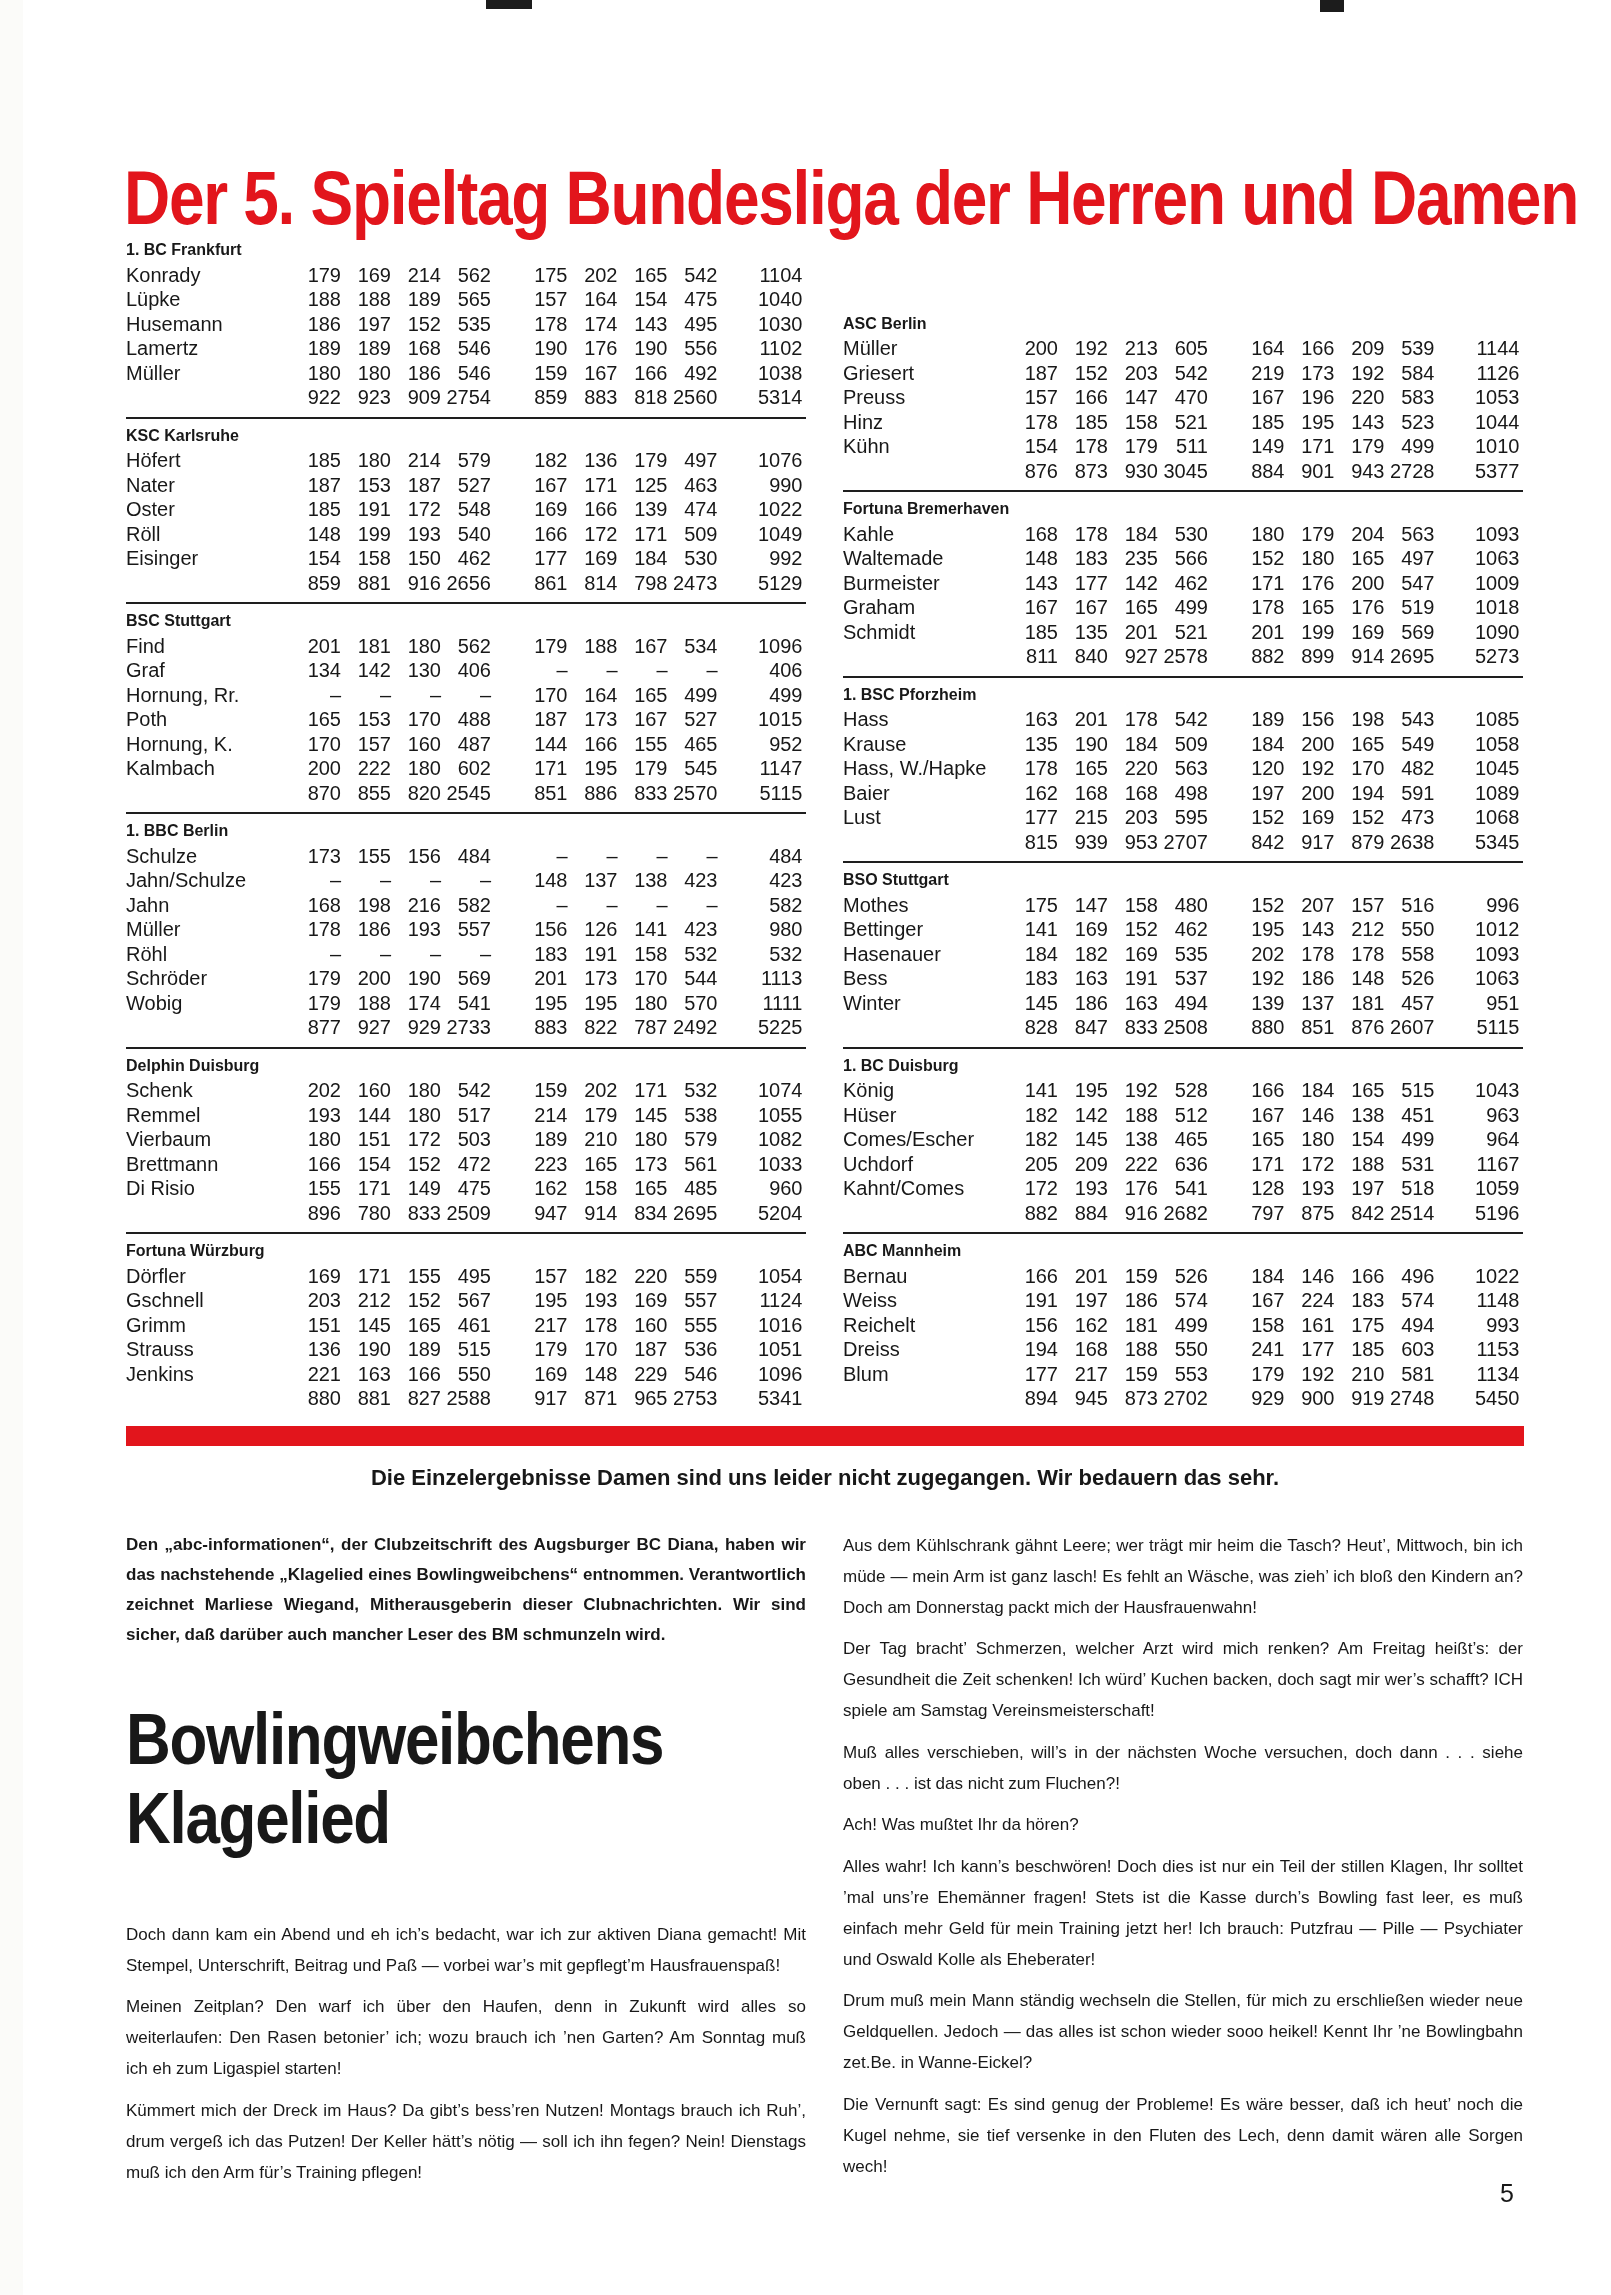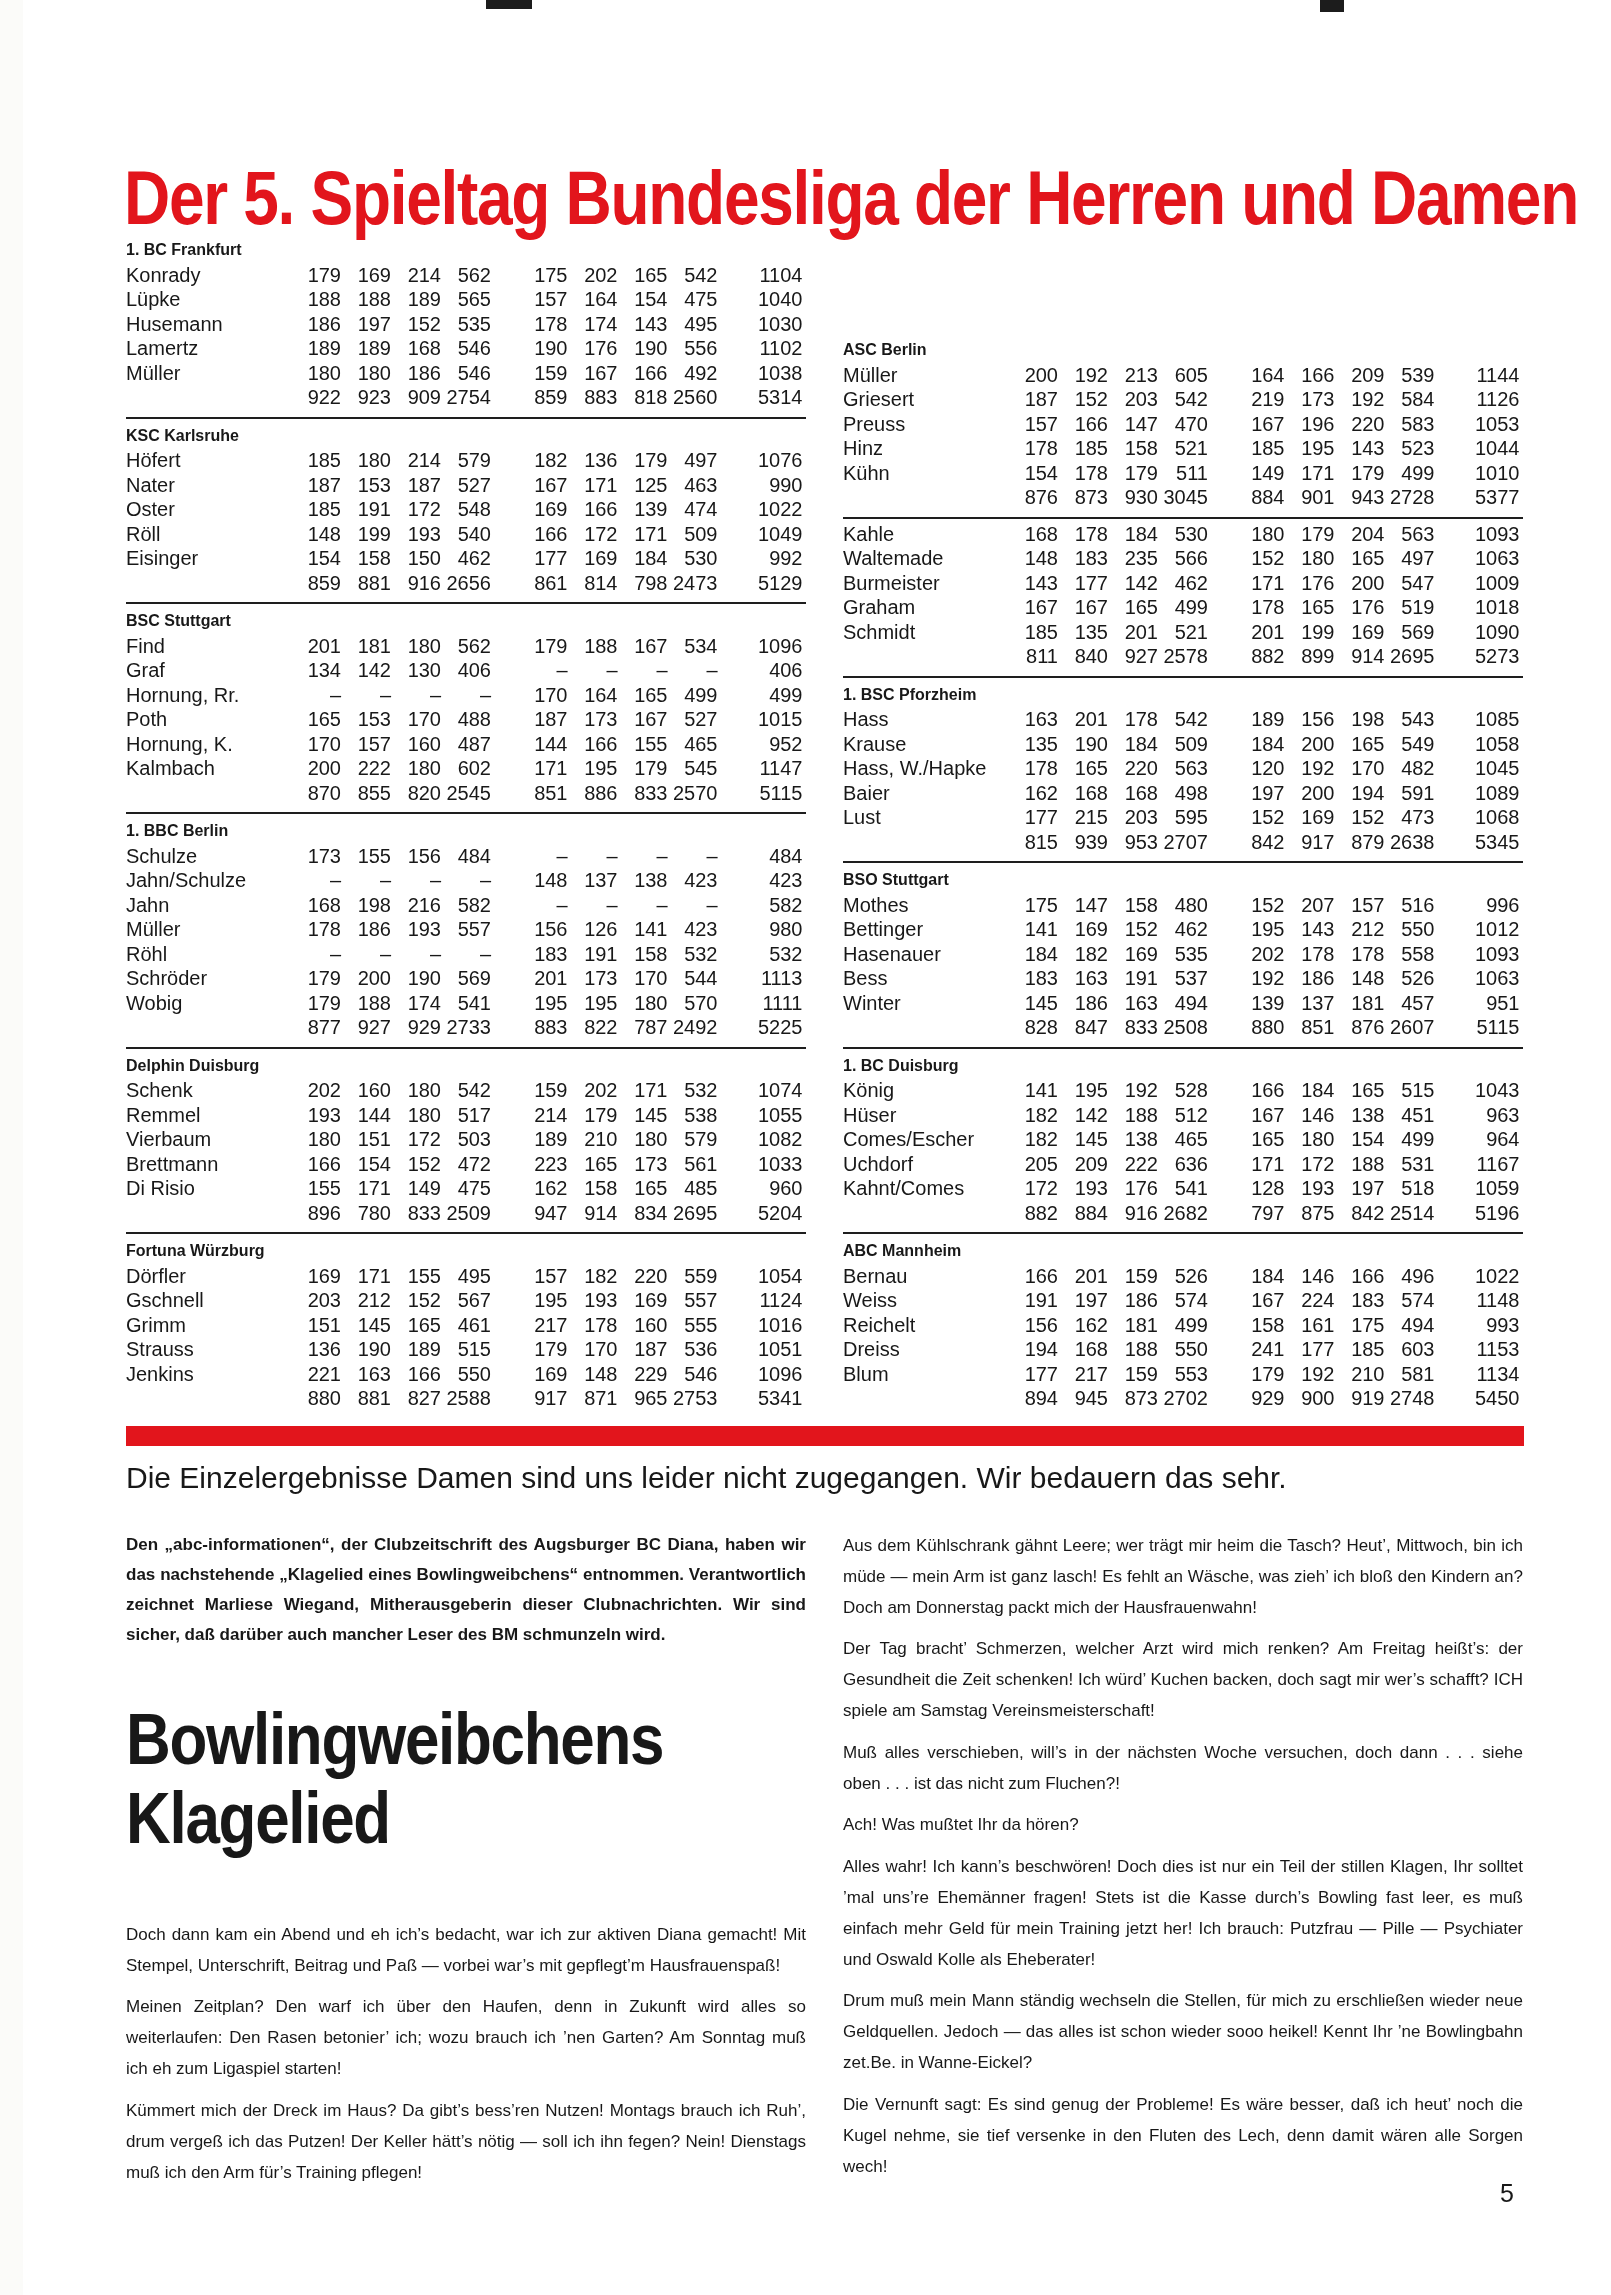--- a/index.html
+++ b/index.html
@@ -32,21 +32,21 @@
   .tcol .club-table + .club-table{border-top:2px solid #1e1e1e;}
   .club-name{font-weight:bold;font-size:16px;line-height:26.5px;}
   .trow{display:flex;align-items:baseline;height:24.5px;font-size:20px;}
   .tname{width:165px;white-space:nowrap;}
   .num{width:50px;text-align:right;font-variant-numeric:tabular-nums;}
   .num.set2{margin-left:26.5px;}
   .num.final{width:61px;margin-left:24px;}
 
   .red-bar{height:20px;margin-top:8px;}
 
-  .notice{font-weight:normal;font-size:30px;margin:17px 0 0;line-height:29px;}
+  .notice{font-weight:bold;font-size:22px;margin:17px 0 0;line-height:29px;text-align:center;}
 
   .body-cols{display:flex;gap:37px;margin-top:38px;}
   .bcol{width:680px;}
   .bcol p{font-size:17px;line-height:31px;text-align:justify;margin:0 0 10.6px;}
   .intro{font-weight:bold;line-height:30px !important;}
   .headline{
     font-size:62px;line-height:67px;font-weight:bold;letter-spacing:-1.3px;
     margin:49px 0 0;transform:scaleY(1.18);transform-origin:left top;
   }
   .headline-spacer{height:86px;}
@@ -624,20 +624,21 @@
               <span class="num">930</span>
               <span class="num">3045</span>
               <span class="num set2">884</span>
               <span class="num">901</span>
               <span class="num">943</span>
               <span class="num">2728</span>
               <span class="num final">5377</span>
             </div>
           </div>
           <div class="club-table">
+            <div class="club-name">Fortuna Bremerhaven</div>
             <div class="trow">
               <span class="tname">Kahle</span>
               <span class="num">168</span>
               <span class="num">178</span>
               <span class="num">184</span>
               <span class="num">530</span>
               <span class="num set2">180</span>
               <span class="num">179</span>
               <span class="num">204</span>
               <span class="num">563</span>

